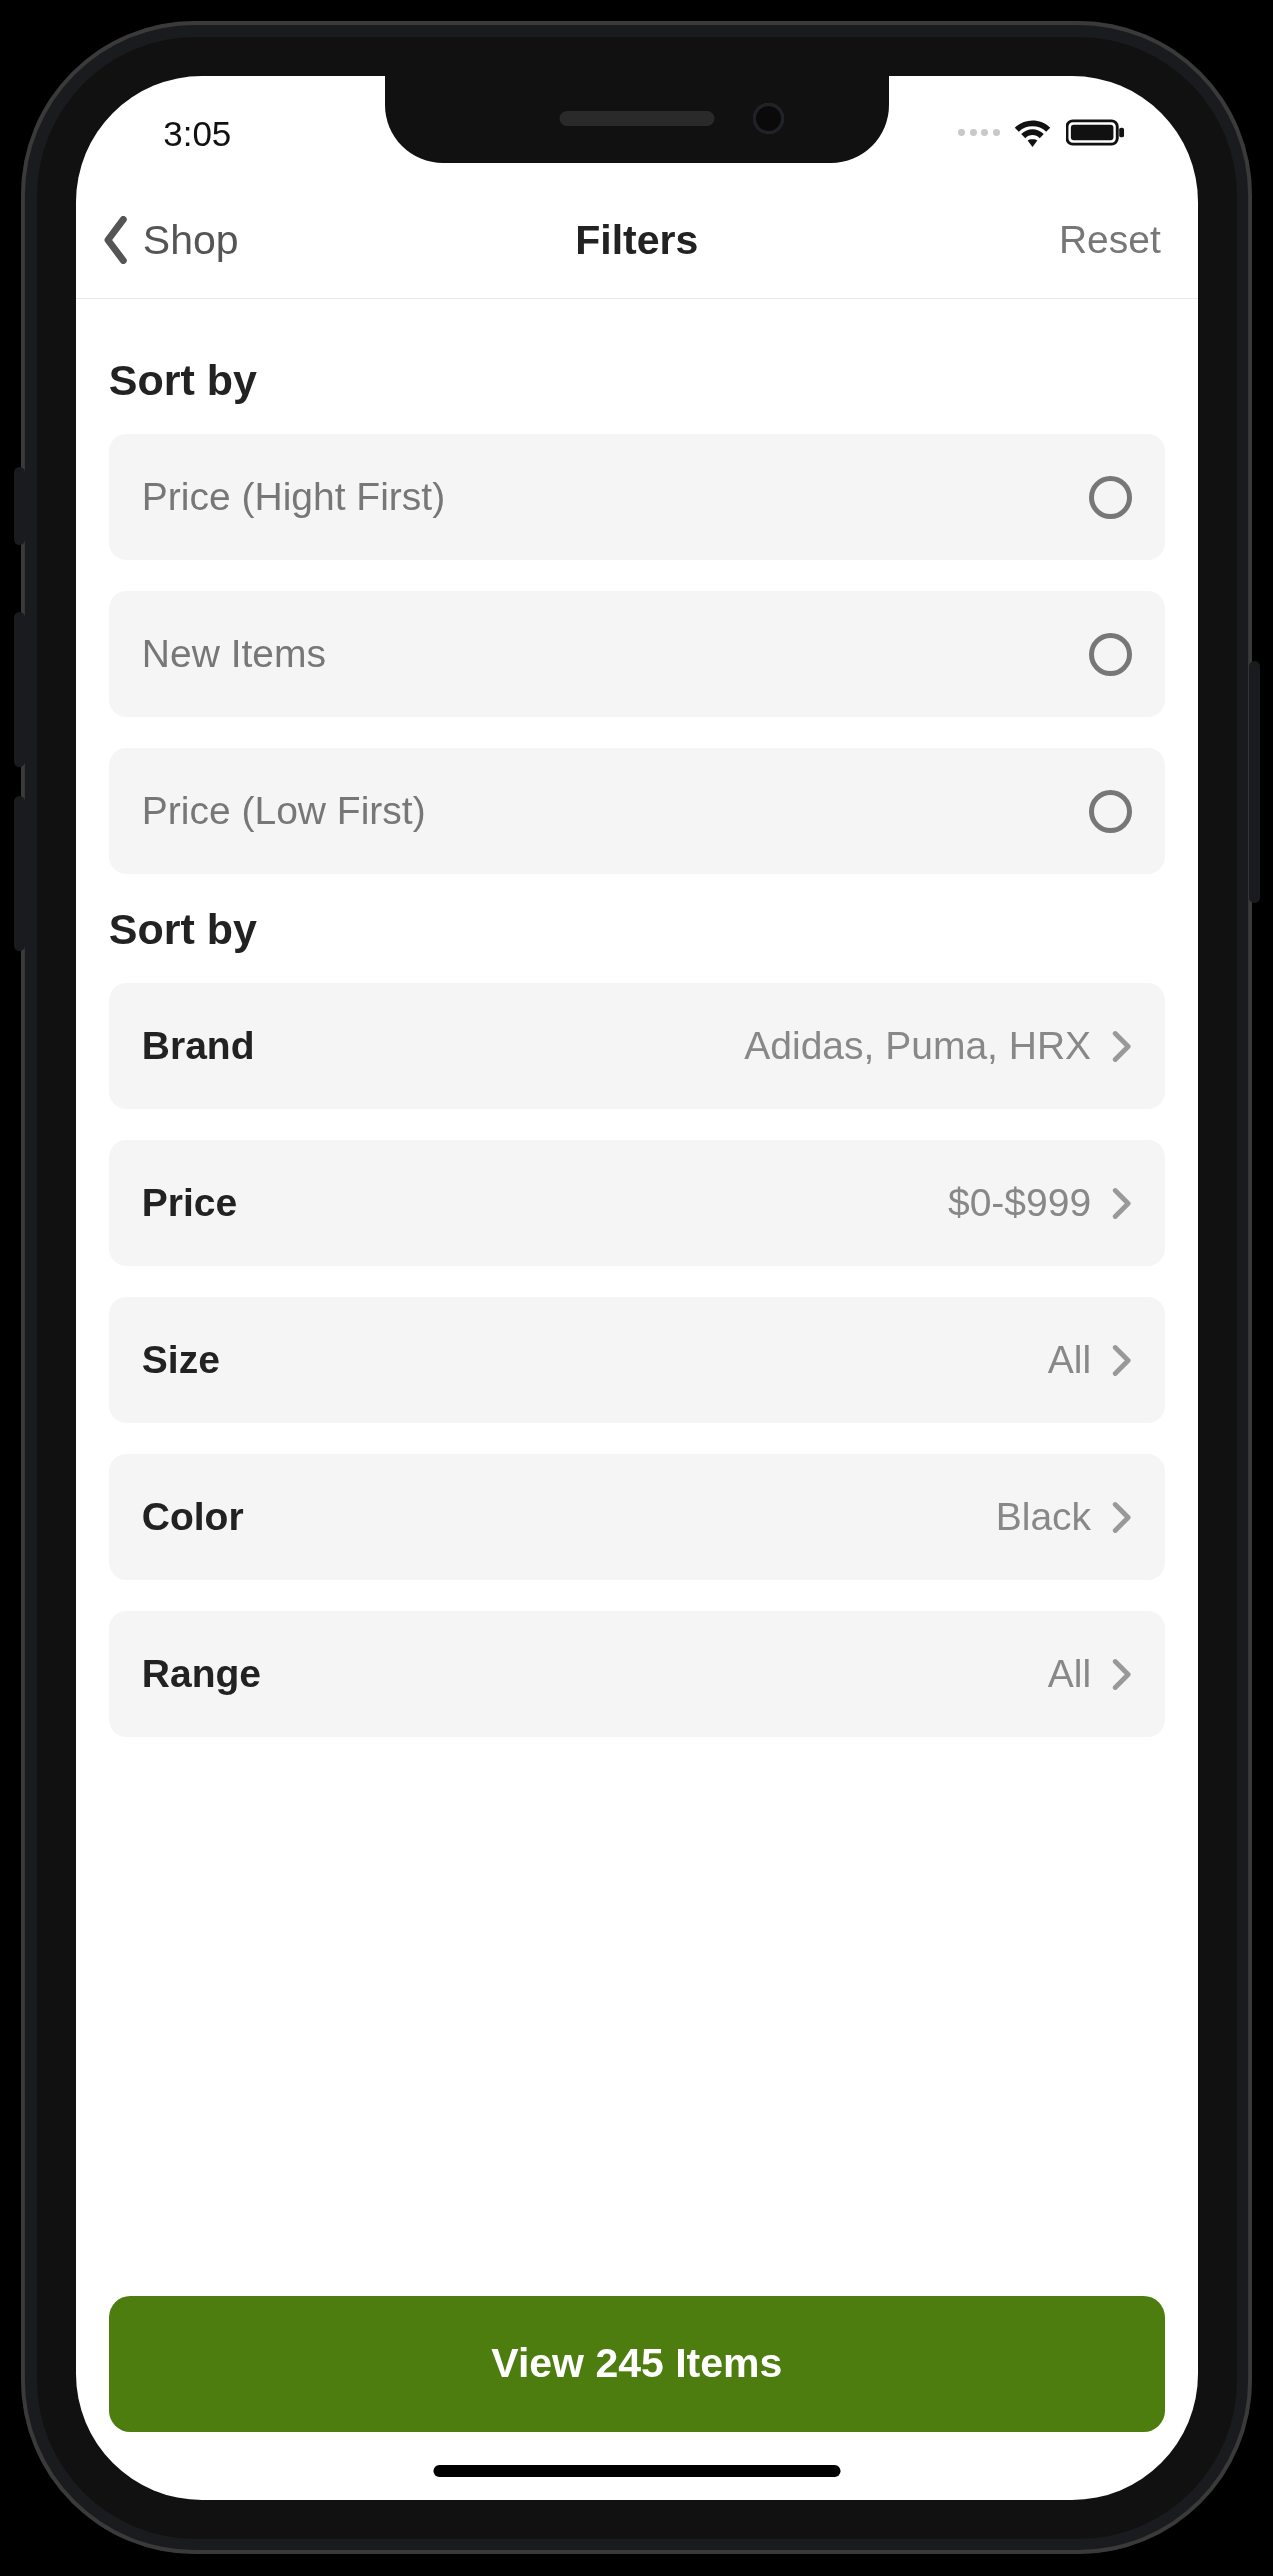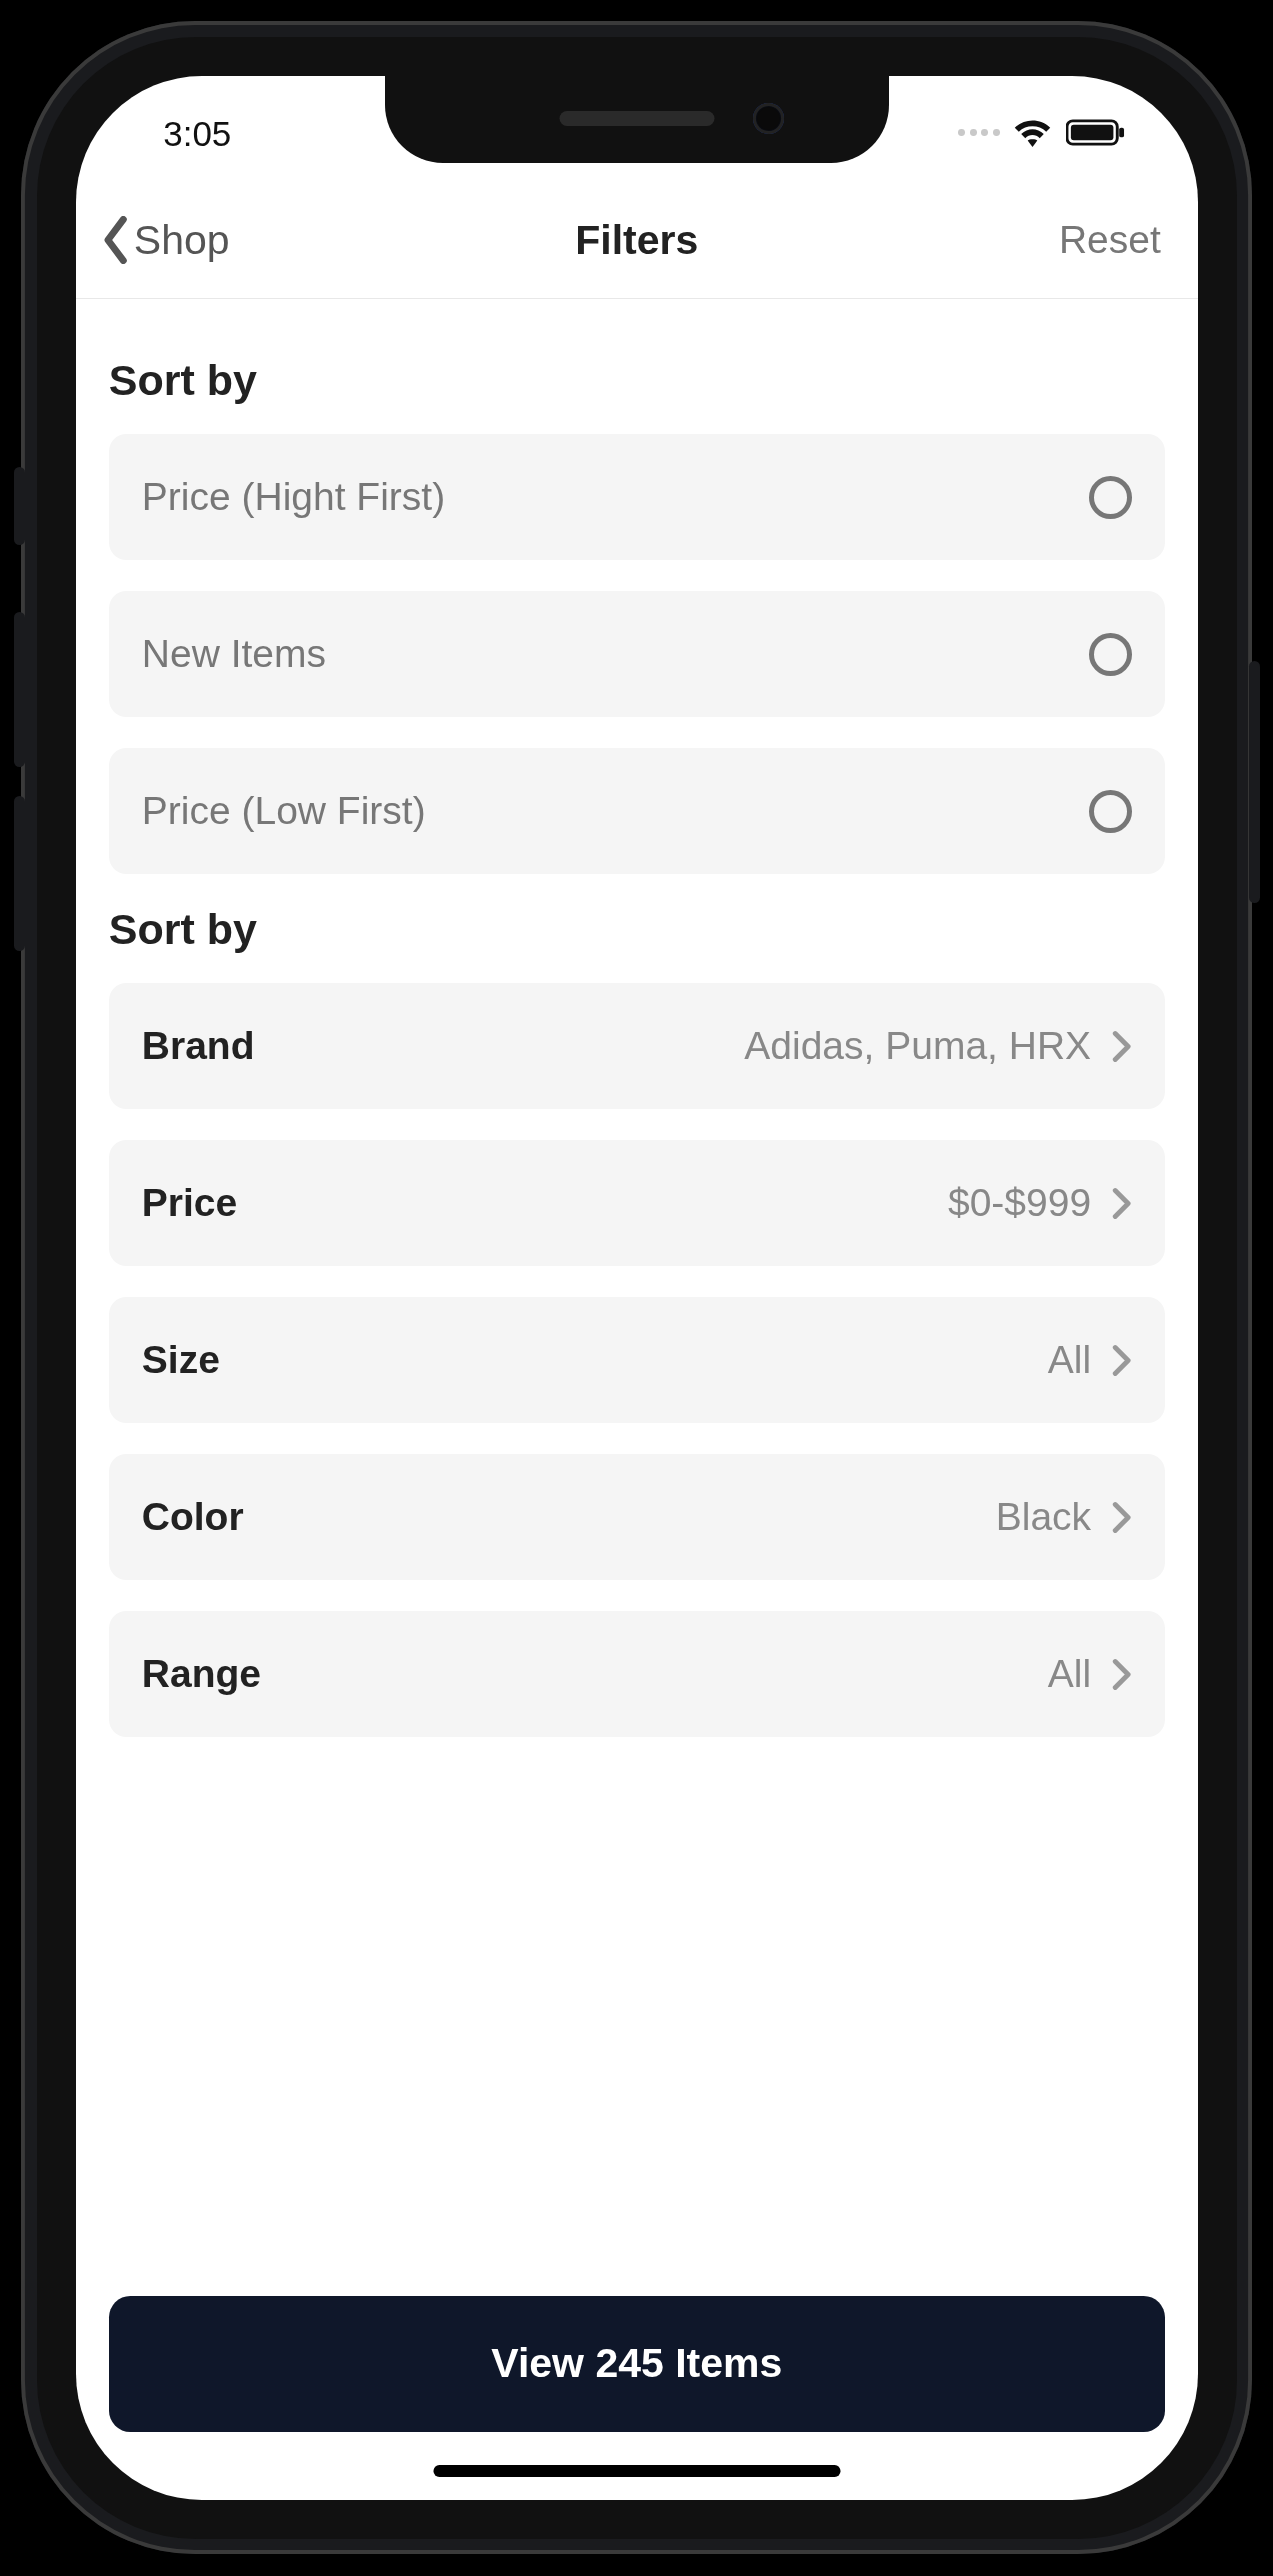--- a/index.html
+++ b/index.html
@@ -74,21 +74,21 @@
   .dots { display: flex; gap: 4.8px; }
   .dots span { width: 6.8px; height: 6.8px; background: #c9c9c9; border-radius: 50%; }
 
   
   .nav {
     position: absolute; top: 107px; left: 0; right: 0; height: 116px;
     display: flex; align-items: center;
     border-bottom: 1px solid #e8e8e8;
   }
   .nav-back {
-    display: flex; align-items: center; gap: 2px;
+    display: flex; align-items: center; gap: 11px;
     position: absolute; left: 25px; height: 100%;
     color: #555; font-size: 41px; font-weight: 500;
     cursor: pointer;
   }
   .nav-title {
     flex: 1; text-align: center; font-size: 41px; font-weight: 700; color: #222;
   }
   .nav-reset {
     position: absolute; right: 37px; height: 100%; display: flex; align-items: center;
     color: #777; font-size: 39px; cursor: pointer;
@@ -115,21 +115,21 @@
   .row-value { font-size: 39px; color: #888; }
 
   .radio-empty { width: 43px; height: 43px; border-radius: 50%; border: 5.8px solid #777; }
   .radio-checked {
     width: 43px; height: 43px; border-radius: 50%; background: #8cc63f;
     display: flex; align-items: center; justify-content: center;
   }
 
   .cta {
     position: absolute; left: 33px; right: 33px; bottom: 68px;
-    height: 136px; background: #0f172a; border-radius: 21.3px;
+    height: 136px; background: #4d7c0f; border-radius: 21.3px;
     display: flex; align-items: center; justify-content: center;
     color: #fff; font-size: 41px; font-weight: 700; cursor: pointer;
   }
 
   svg { display: block; }
 </style>
 </head>
 <body>
 
 <div class="frame">

